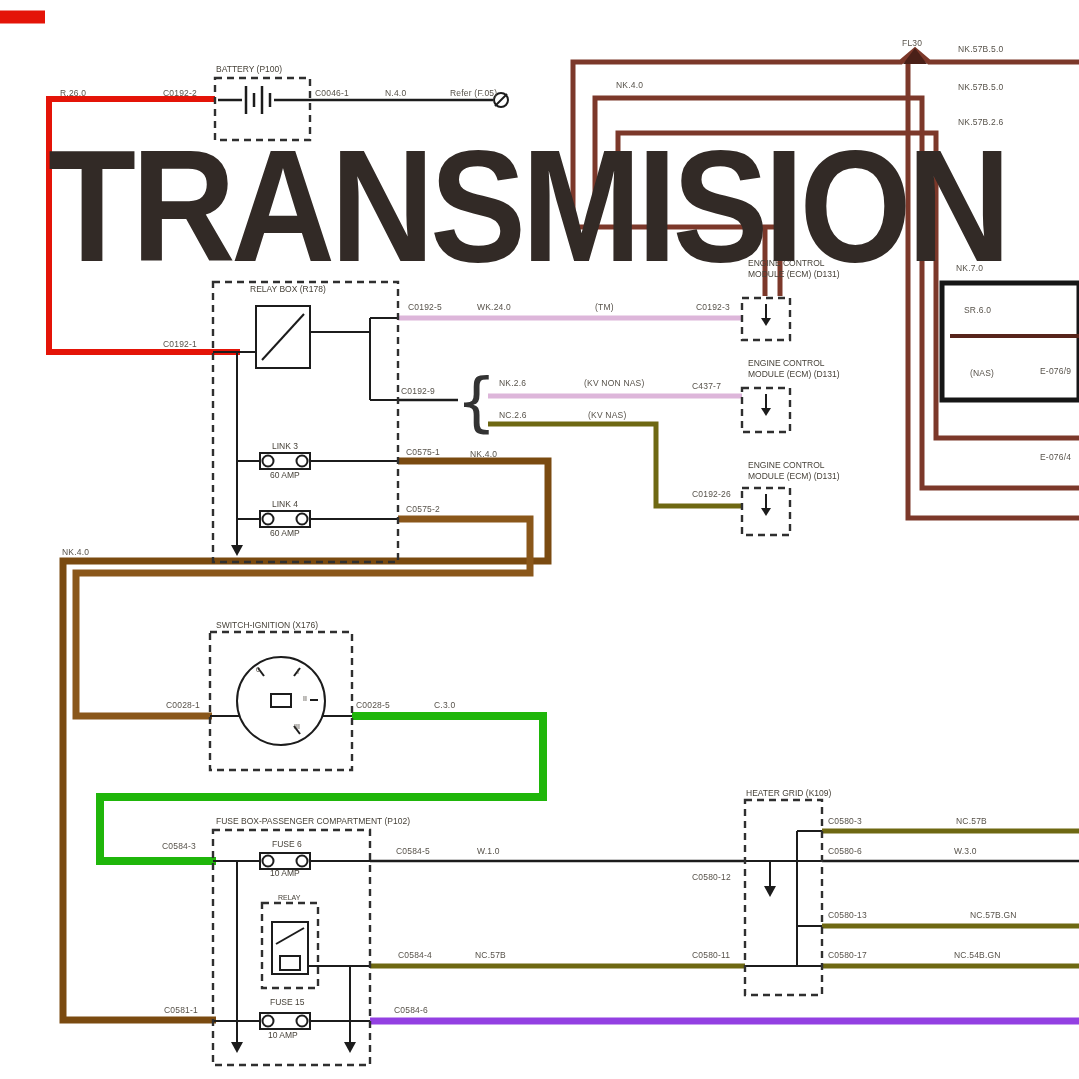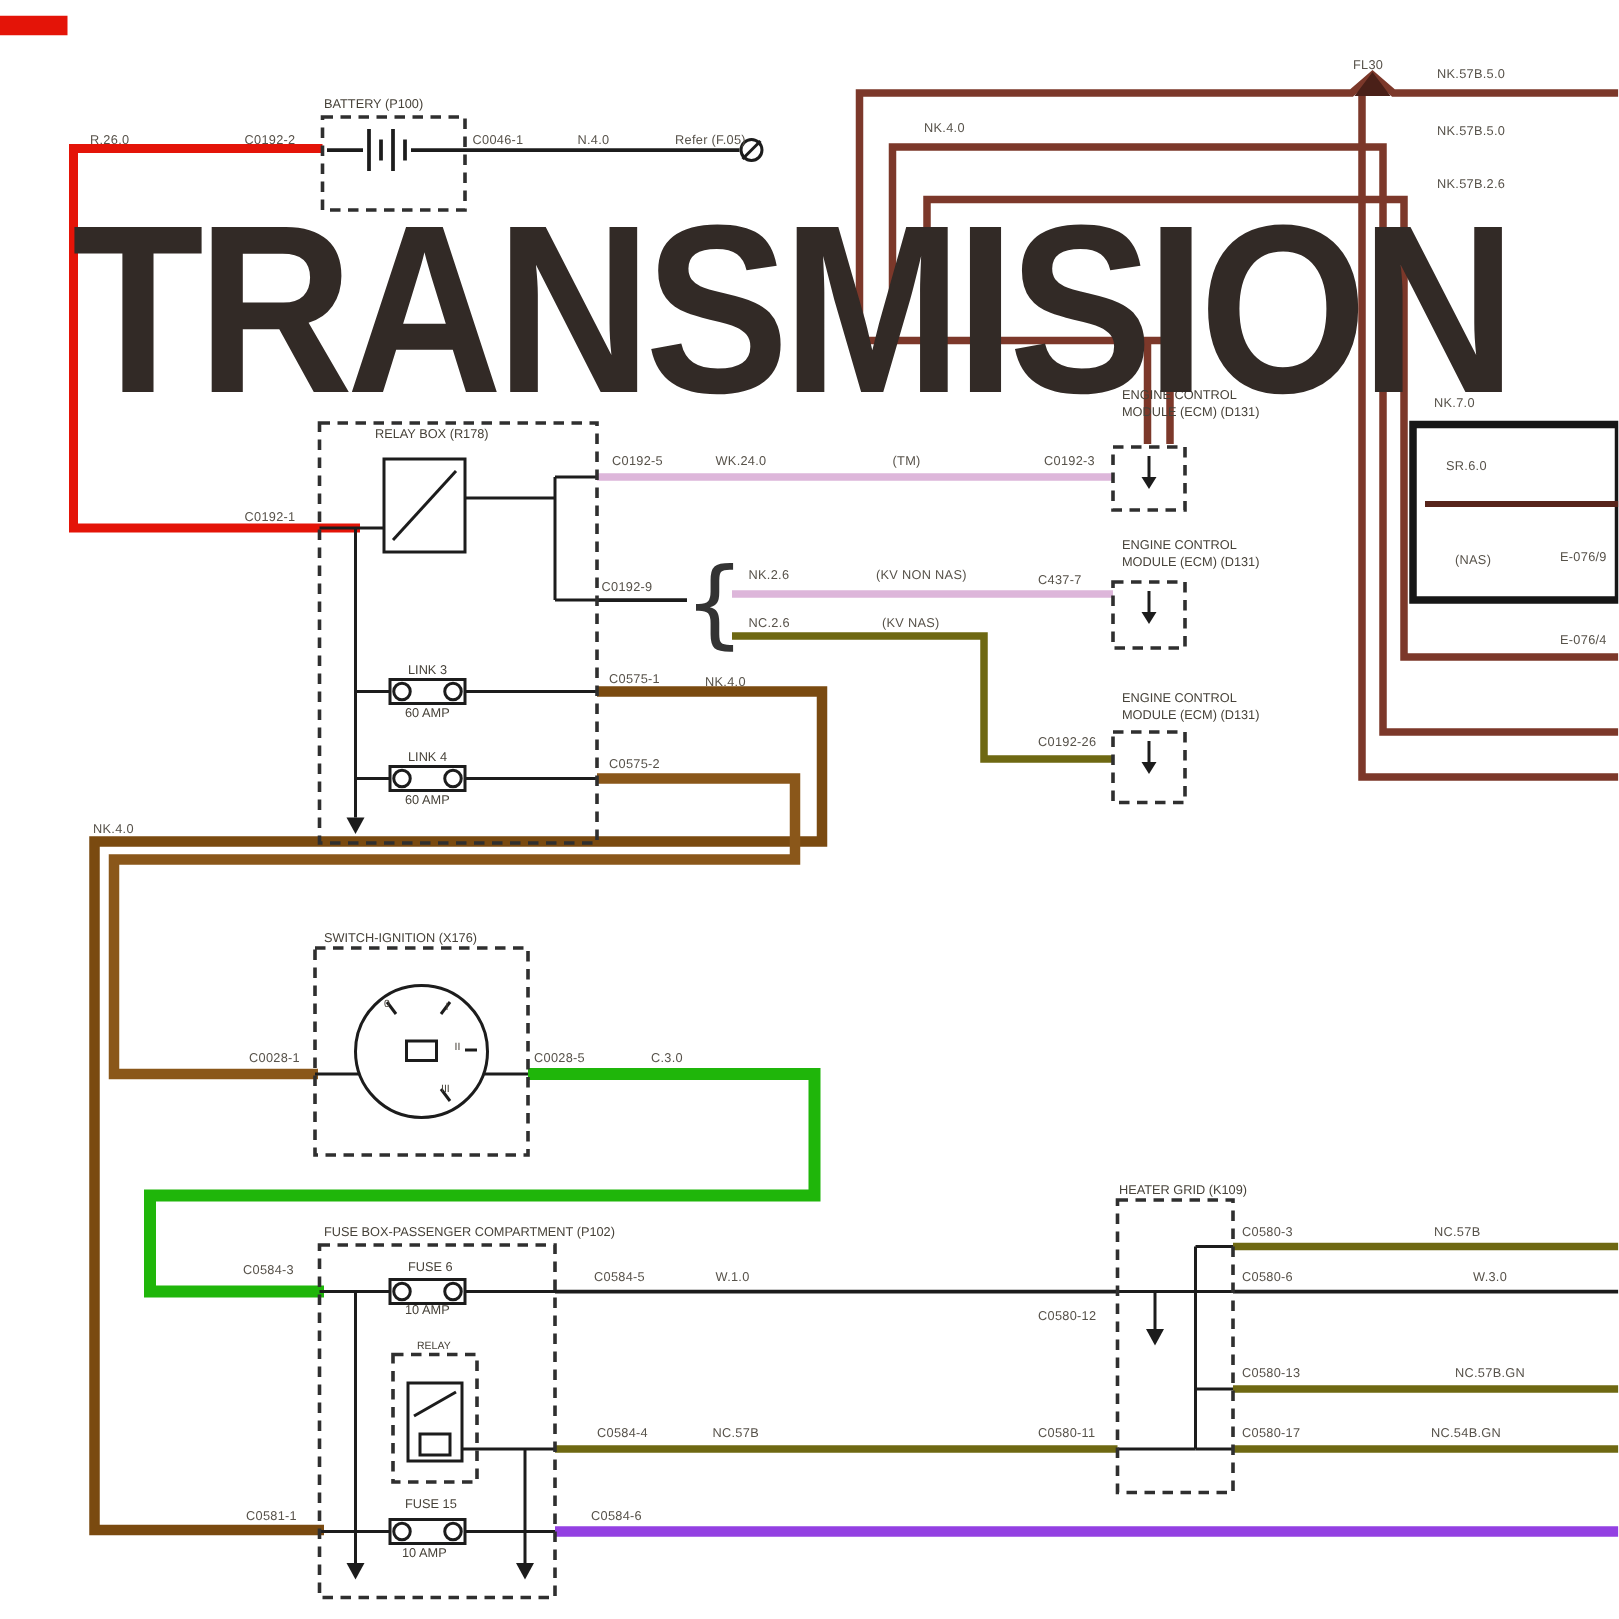--- a/index.html
+++ b/index.html
@@ -252,26 +252,26 @@
       <span class="wire-label" style="left: 477px; top: 846px;">W.1.0</span>
       <span class="wire-label" style="left: 692px; top: 872px; text-align: right;">C0580-12</span>
       <span class="wire-label" style="left: 398px; top: 950px;">C0584-4</span>
       <span class="wire-label" style="left: 475px; top: 950px;">NC.57B</span>
       <span class="wire-label" style="left: 692px; top: 950px;">C0580-11</span>
       <span class="wire-label" style="left: 394px; top: 1005px;">C0584-6</span>
       <span class="wire-label" style="left: 164px; top: 1005px;">C0581-1</span>
       <span class="wire-label" style="left: 828px; top: 816px;">C0580-3</span>
       <span class="wire-label" style="left: 956px; top: 816px;">NC.57B</span>
       <span class="wire-label" style="left: 828px; top: 846px;">C0580-6</span>
-      <span class="wire-label" style="left: 954px; top: 846px; margin-left: 28px;">W.3.0</span>
+      <span class="wire-label" style="left: 954px; top: 846px;">W.3.0</span>
       <span class="wire-label" style="left: 828px; top: 910px;">C0580-13</span>
       <span class="wire-label" style="left: 954px; top: 910px; margin-left: 16px;">NC.57B.GN</span>
       <span class="wire-label" style="left: 828px; top: 950px;">C0580-17</span>
       <span class="wire-label" style="left: 954px; top: 950px;">NC.54B.GN</span>
       <span class="wire-label" style="left: 956px; top: 263px;">NK.7.0</span>
       <span class="wire-label" style="left: 964px; top: 305px;">SR.6.0</span>
       <span class="wire-label" style="left: 970px; top: 368px;">(NAS)</span>
       <span class="wire-label" style="left: 1040px; top: 366px;">E-076/9</span>
-      <span class="wire-label" style="left: 1040px; top: 421px; text-align: right;">E-076/4</span>
+      <span class="wire-label" style="left: 1040px; top: 452px; text-align: right;">E-076/4</span>
     </div>
 
   <div class="title">TRANSMISION</div>
 </div>
 
 </body></html>

